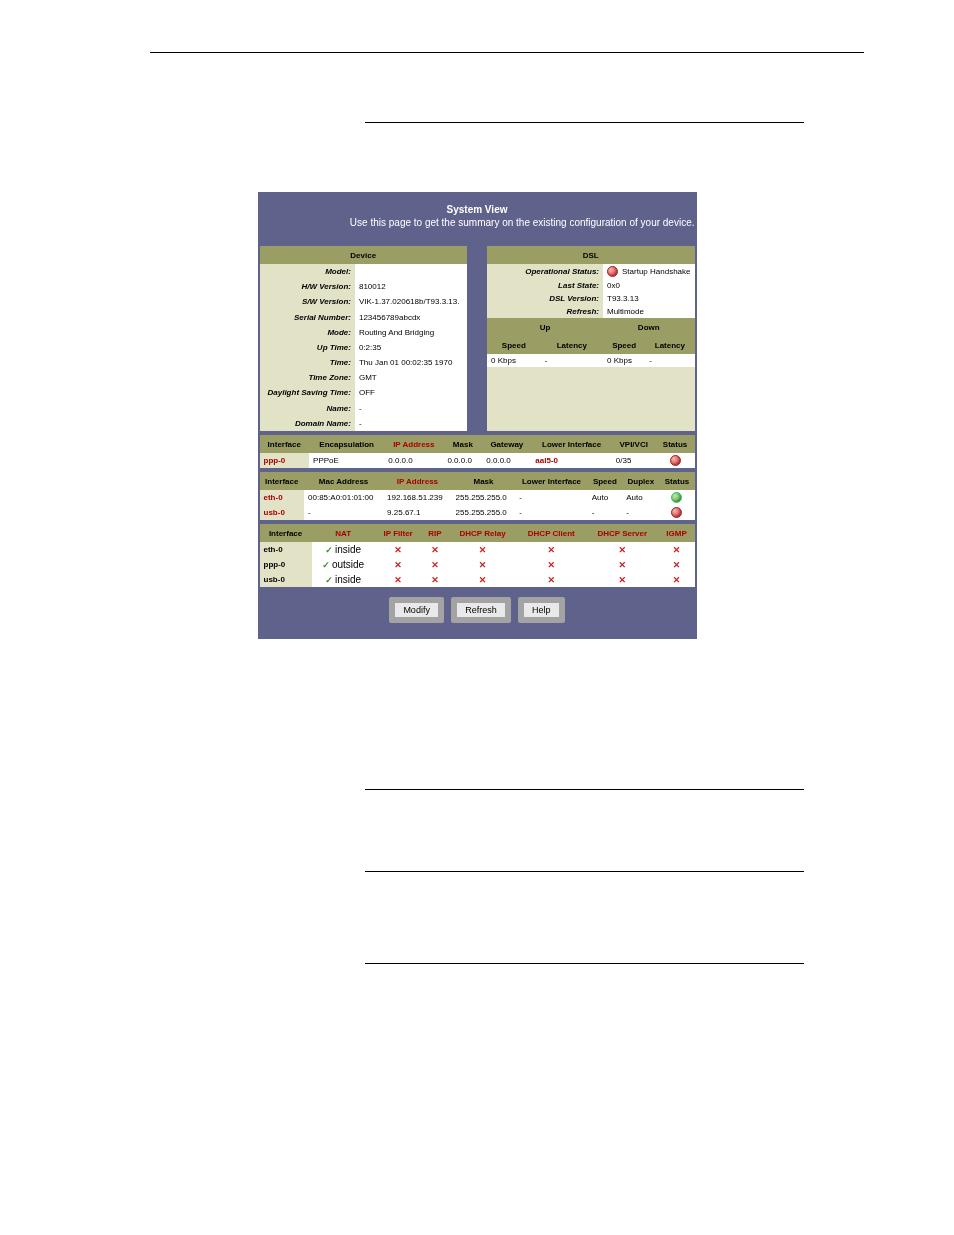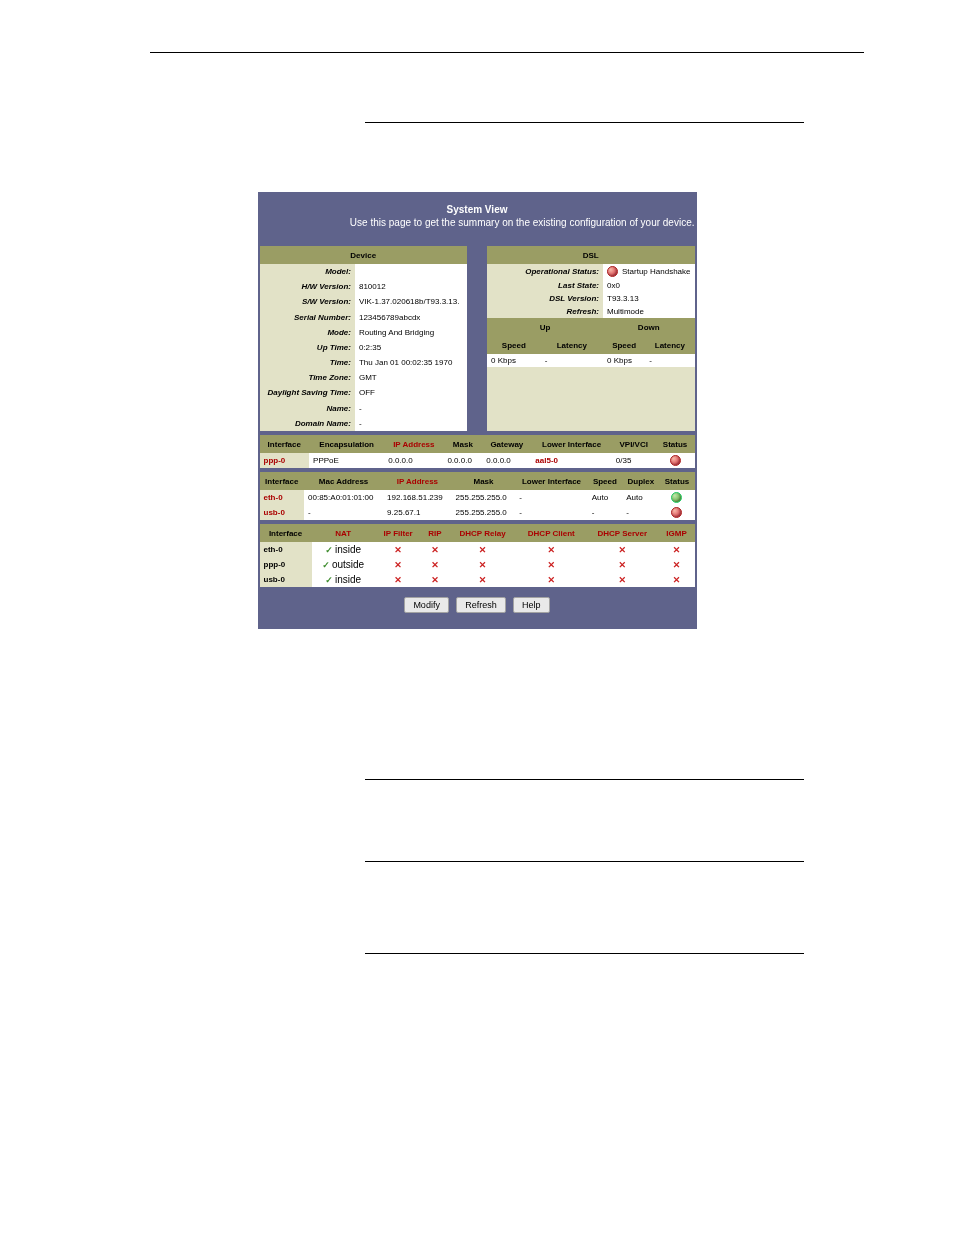--- a/index.html
+++ b/index.html
@@ -44,21 +44,21 @@
   .data-cell { background: #fff; }
   .led { width: 9px; height: 9px; border-radius: 50%; display: inline-block; border: 1px solid #7a5; box-shadow: inset -1px -1px 2px rgba(0,0,0,.3); vertical-align: middle; }
   .led-green { background: radial-gradient(circle at 30% 30%, #bfe8a8, #4a9a2f); border-color: #2c6; }
   .led-red   { background: radial-gradient(circle at 30% 30%, #f8b8a8, #c23); border-color: #a22; }
   .tick { color: #3a8a2a; font-weight: bold; font-size: 9px; }
   .cross { color: #c22; font-weight: bold; text-align: center; font-size: 9px; display: block; }
   .btn-row { text-align: center; padding: 10px 0 14px; }
   .btn {
     display: inline-block;
     background: #e9e9e9;
-    border: 1px solid #a3a3a3;
+    border: 6px solid #a3a3a3;
     padding: 2px 8px;
     margin: 0 2px;
     font-size: 9px;
     font-family: inherit;
     cursor: pointer;
     border-radius: 2px;
   }
   .spacer-row td { background: #5f638b; height: 4px; padding:0; }
   .center { text-align: center; }
   .two-col-wrap { display:flex;gap:20px; }

